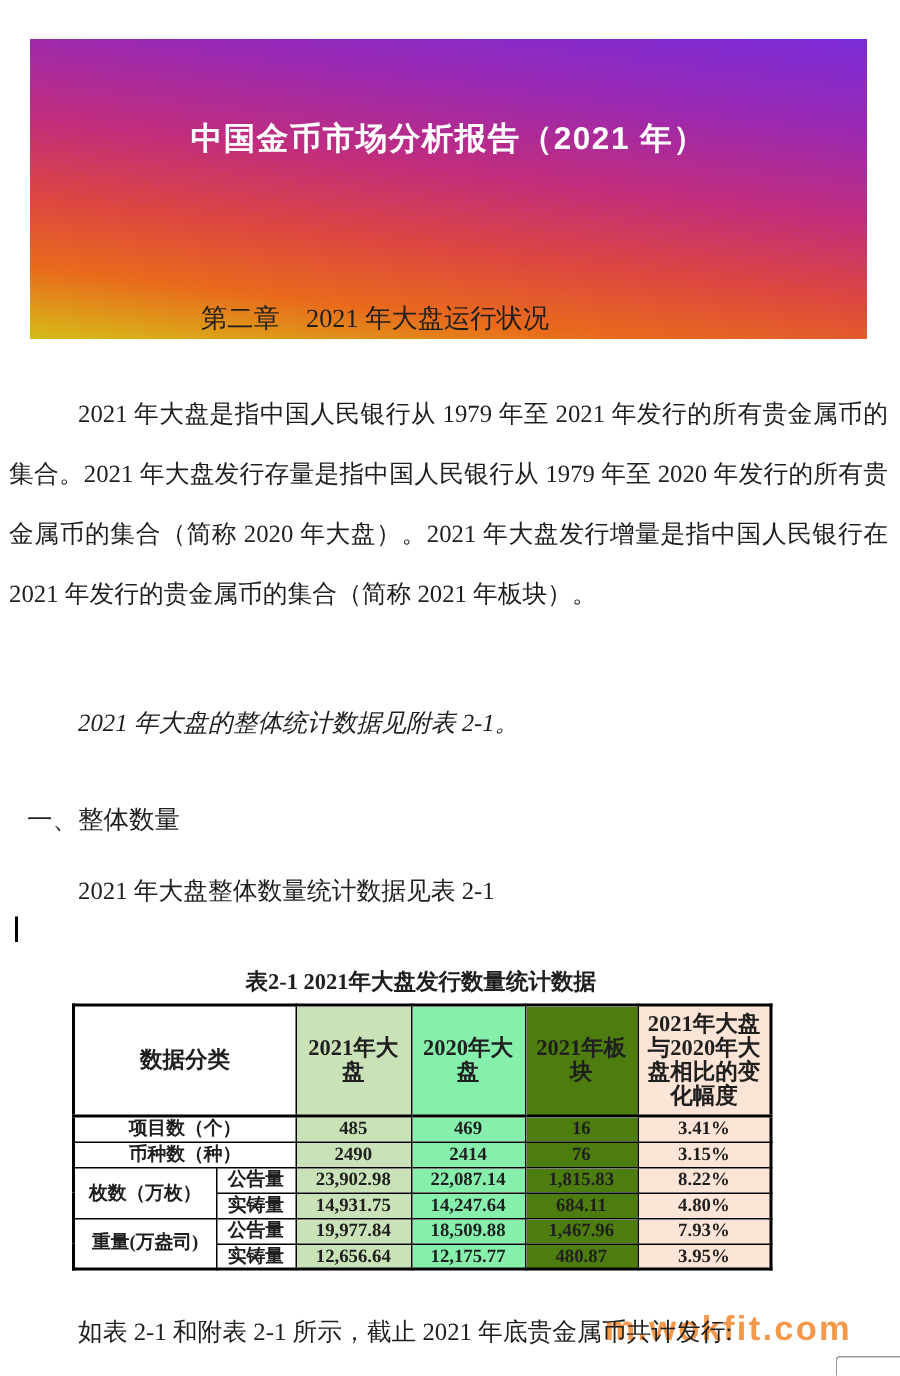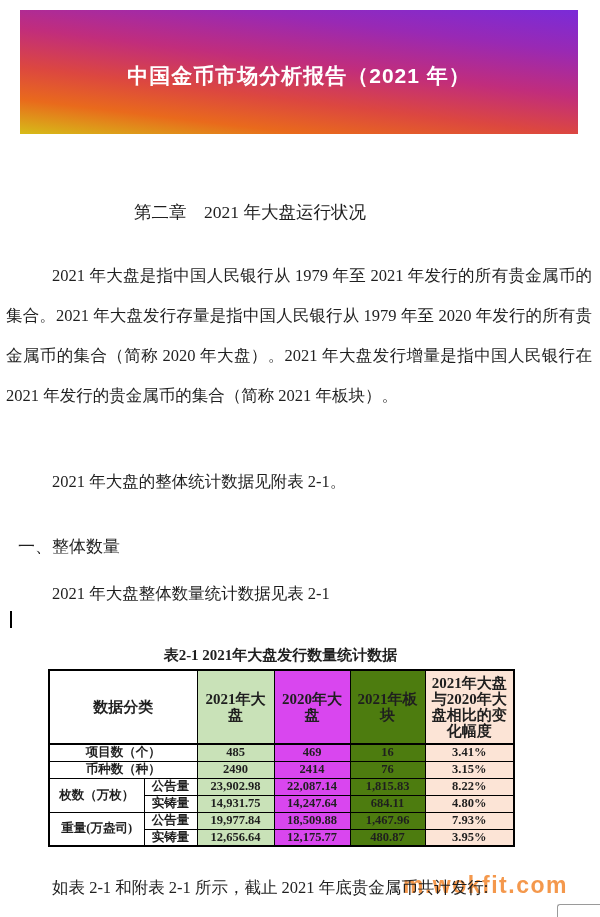--- a/index.html
+++ b/index.html
@@ -3,41 +3,41 @@
 <meta charset="utf-8">
 <style>
   html,body{margin:0;padding:0;}
   body{
     width:600px;height:917px;position:relative;overflow:hidden;
     background:#ffffff;
     font-family:"Liberation Serif","DejaVu Serif",serif;
     color:#1f1f1f;
   }
   .banner{
-    position:absolute;left:20px;top:10px;width:558px;height:124px;
+    position:absolute;left:20px;top:26px;width:558px;height:200px;
     background:linear-gradient(187deg,#7A2BD8 0%,#9929B4 22%,#C12D7C 45%,#DC4740 65%,#E96A1C 82%,#D6BC18 100%);
     text-align:center;
     font-family:"Liberation Sans","DejaVu Sans",sans-serif;
   }
   .banner-title{
     padding-top:52px;font-size:21px;font-weight:bold;color:#ffffff;letter-spacing:1px;
   }
   .banner-subtitle{
     margin-top:24px;font-size:17px;font-weight:bold;color:#ffffff;letter-spacing:1px;
   }
   .chapter{
     position:absolute;left:0;top:198px;width:500px;margin:0;
     font-size:17.5px;font-weight:normal;text-align:center;line-height:28px;
   }
   .para{
     position:absolute;left:6px;width:586px;margin:0;
     font-size:16.5px;line-height:40px;text-align:justify;text-indent:46px;
   }
   #p1{top:256px;}
-  #p2{top:462px;}
+  #p2{top:462px;font-style:italic;}
   #p3{top:574px;text-align:left;}
   #p4{top:868px;text-align:left;position:absolute;z-index:2;}
   .section{
     position:absolute;left:18px;top:533px;margin:0;
     font-size:17px;font-weight:normal;line-height:28px;
   }
   .caret{
     position:absolute;left:10px;top:611px;width:2px;height:17px;background:#000;
   }
   .table-title{
@@ -52,21 +52,21 @@
   table.stats th,table.stats td{
     border:1px solid #000;text-align:center;vertical-align:middle;
     padding:0;overflow:hidden;
   }
   table.stats{border:2px solid #000;}
   table.stats thead tr{height:74px;}
   table.stats thead th{border-bottom:2px solid #000;font-size:15px;line-height:16px;padding:2px;}
   table.stats tbody tr{height:17px;line-height:15px;}
   tr.grp td{border-top:1.5px solid #000;}
   .bg-g{background:#C9E2B8;}
-  .bg-b{background:#d946ef;}
+  .bg-b{background:#86efac;}
   .bg-y{background:#4d7c0f;}
   .bg-p{background:#FCE4D6;}
   .watermark{
     position:absolute;left:403px;top:872px;z-index:1;
     font-family:"Liberation Sans","DejaVu Sans",sans-serif;
     font-size:23px;font-weight:bold;letter-spacing:1.5px;
     color:#F4984C;
   }
   .corner-artifact{
     position:absolute;left:557px;top:904px;width:43px;height:13px;

